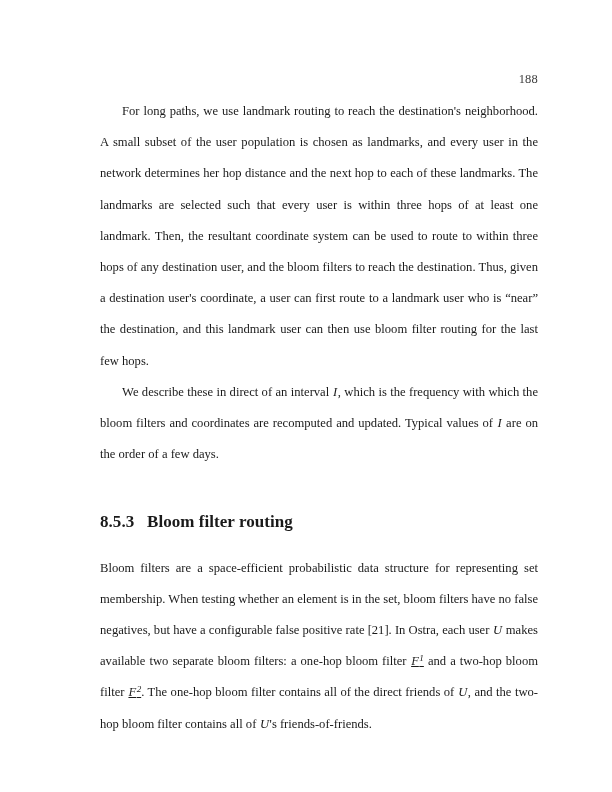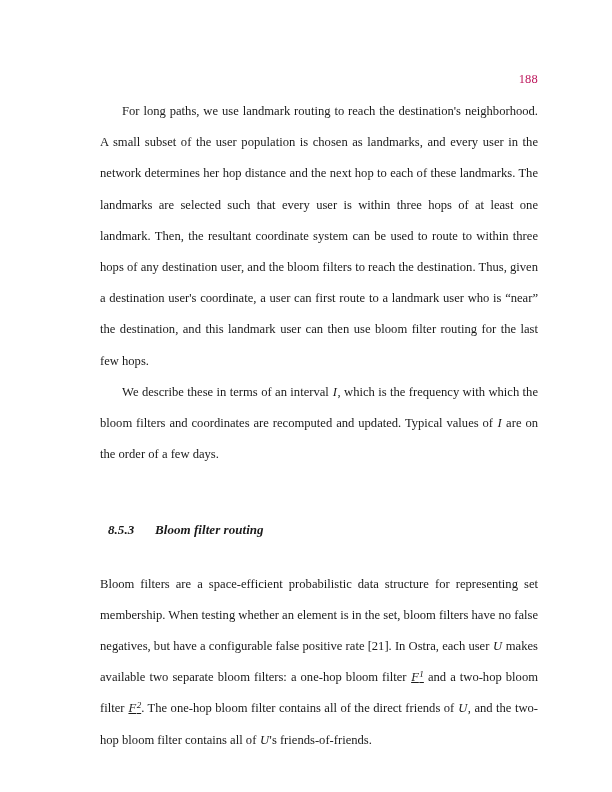--- a/index.html
+++ b/index.html
@@ -23,21 +23,21 @@
     background: #ffffff;
   }
   .folio {
     position: absolute;
     top: 72px;
     left: 0;
     width: 538px;
     text-align: right;
     font-size: 12.5px;
     letter-spacing: 0.2px;
-    color: #be185d;
+    color: #404040;
   }
   .textblock {
     position: absolute;
     left: 100px;
     top: 96px;
     width: 438px;
   }
   p.para {
     margin: 0;
     padding: 0;
@@ -49,27 +49,26 @@
     hyphens: none;
     -webkit-hyphens: none;
   }
   p.indent {
     text-indent: 22px;
   }
   p.para + p.para {
     margin-top: 0;
   }
   h3.section {
-    margin: 8px;
+    margin: 0;
     padding: 0;
-    font-size: 13px;
+    font-size: 17px;
     font-weight: bold;
     line-height: 31.2px;
     letter-spacing: 0.05px;
-    font-style: italic;
   }
   h3.section .secnum {
     display: inline-block;
     min-width: 47px;
   }
   .gap-before-heading { height: 36px; }
   .gap-after-heading  { height: 15px; }
   .mathit {
     font-style: italic;
     font-family: "Liberation Serif", "DejaVu Serif", serif;
@@ -87,21 +86,21 @@
 <body>
 
 <div class="page">
 
   <div class="folio">188</div>
 
   <div class="textblock">
 
     <p class="para indent"><span>For long paths, we use landmark routing to reach the destination's neighborhood. A small subset of the user population is chosen as landmarks, and every user in the network determines her hop distance and the next hop to each of these landmarks. The landmarks are selected such that every user is within three hops of at least one landmark. Then, the resultant coordinate system can be used to route to within three hops of any destination user, and the bloom filters to reach the destination. Thus, given a destination user's coordinate, a user can first route to a landmark user who is “near” the destination, and this landmark user can then use bloom filter routing for the last few hops.</span></p>
 
-    <p class="para indent"><span>We describe these in terms of an interval </span><span class="mathit">I</span><span>, which is the frequency with which the bloom filters and coordinates are recomputed and updated. Typical values of </span><span class="mathit">I</span><span> are on the order of a few days.</span></p>
+    <p class="para indent"><span>We describe these in direct of an interval </span><span class="mathit">I</span><span>, which is the frequency with which the bloom filters and coordinates are recomputed and updated. Typical values of </span><span class="mathit">I</span><span> are on the order of a few days.</span></p>
 
     <div class="gap-before-heading"></div>
 
     <h3 class="section"><span class="secnum">8.5.3</span><span>Bloom filter routing</span></h3>
 
     <div class="gap-after-heading"></div>
 
     <p class="para"><span>Bloom filters are a space-efficient probabilistic data structure for representing set membership. When testing whether an element is in the set, bloom filters have no false negatives, but have a configurable false positive rate [21]. In Ostra, each user </span><span class="mathit">U</span><span> makes available two separate bloom filters: a one-hop bloom filter </span><span class="nobr"><span class="mathit">F</span><sup class="sup">1</sup></span><span> and a two-hop bloom filter </span><span class="nobr"><span class="mathit">F</span><sup class="sup">2</sup></span><span>. The one-hop bloom filter contains all of the direct friends of </span><span class="mathit">U</span><span>, and the two-hop bloom filter contains all of </span><span class="mathit">U</span><span>'s friends-of-friends.</span></p>
 
   </div>

